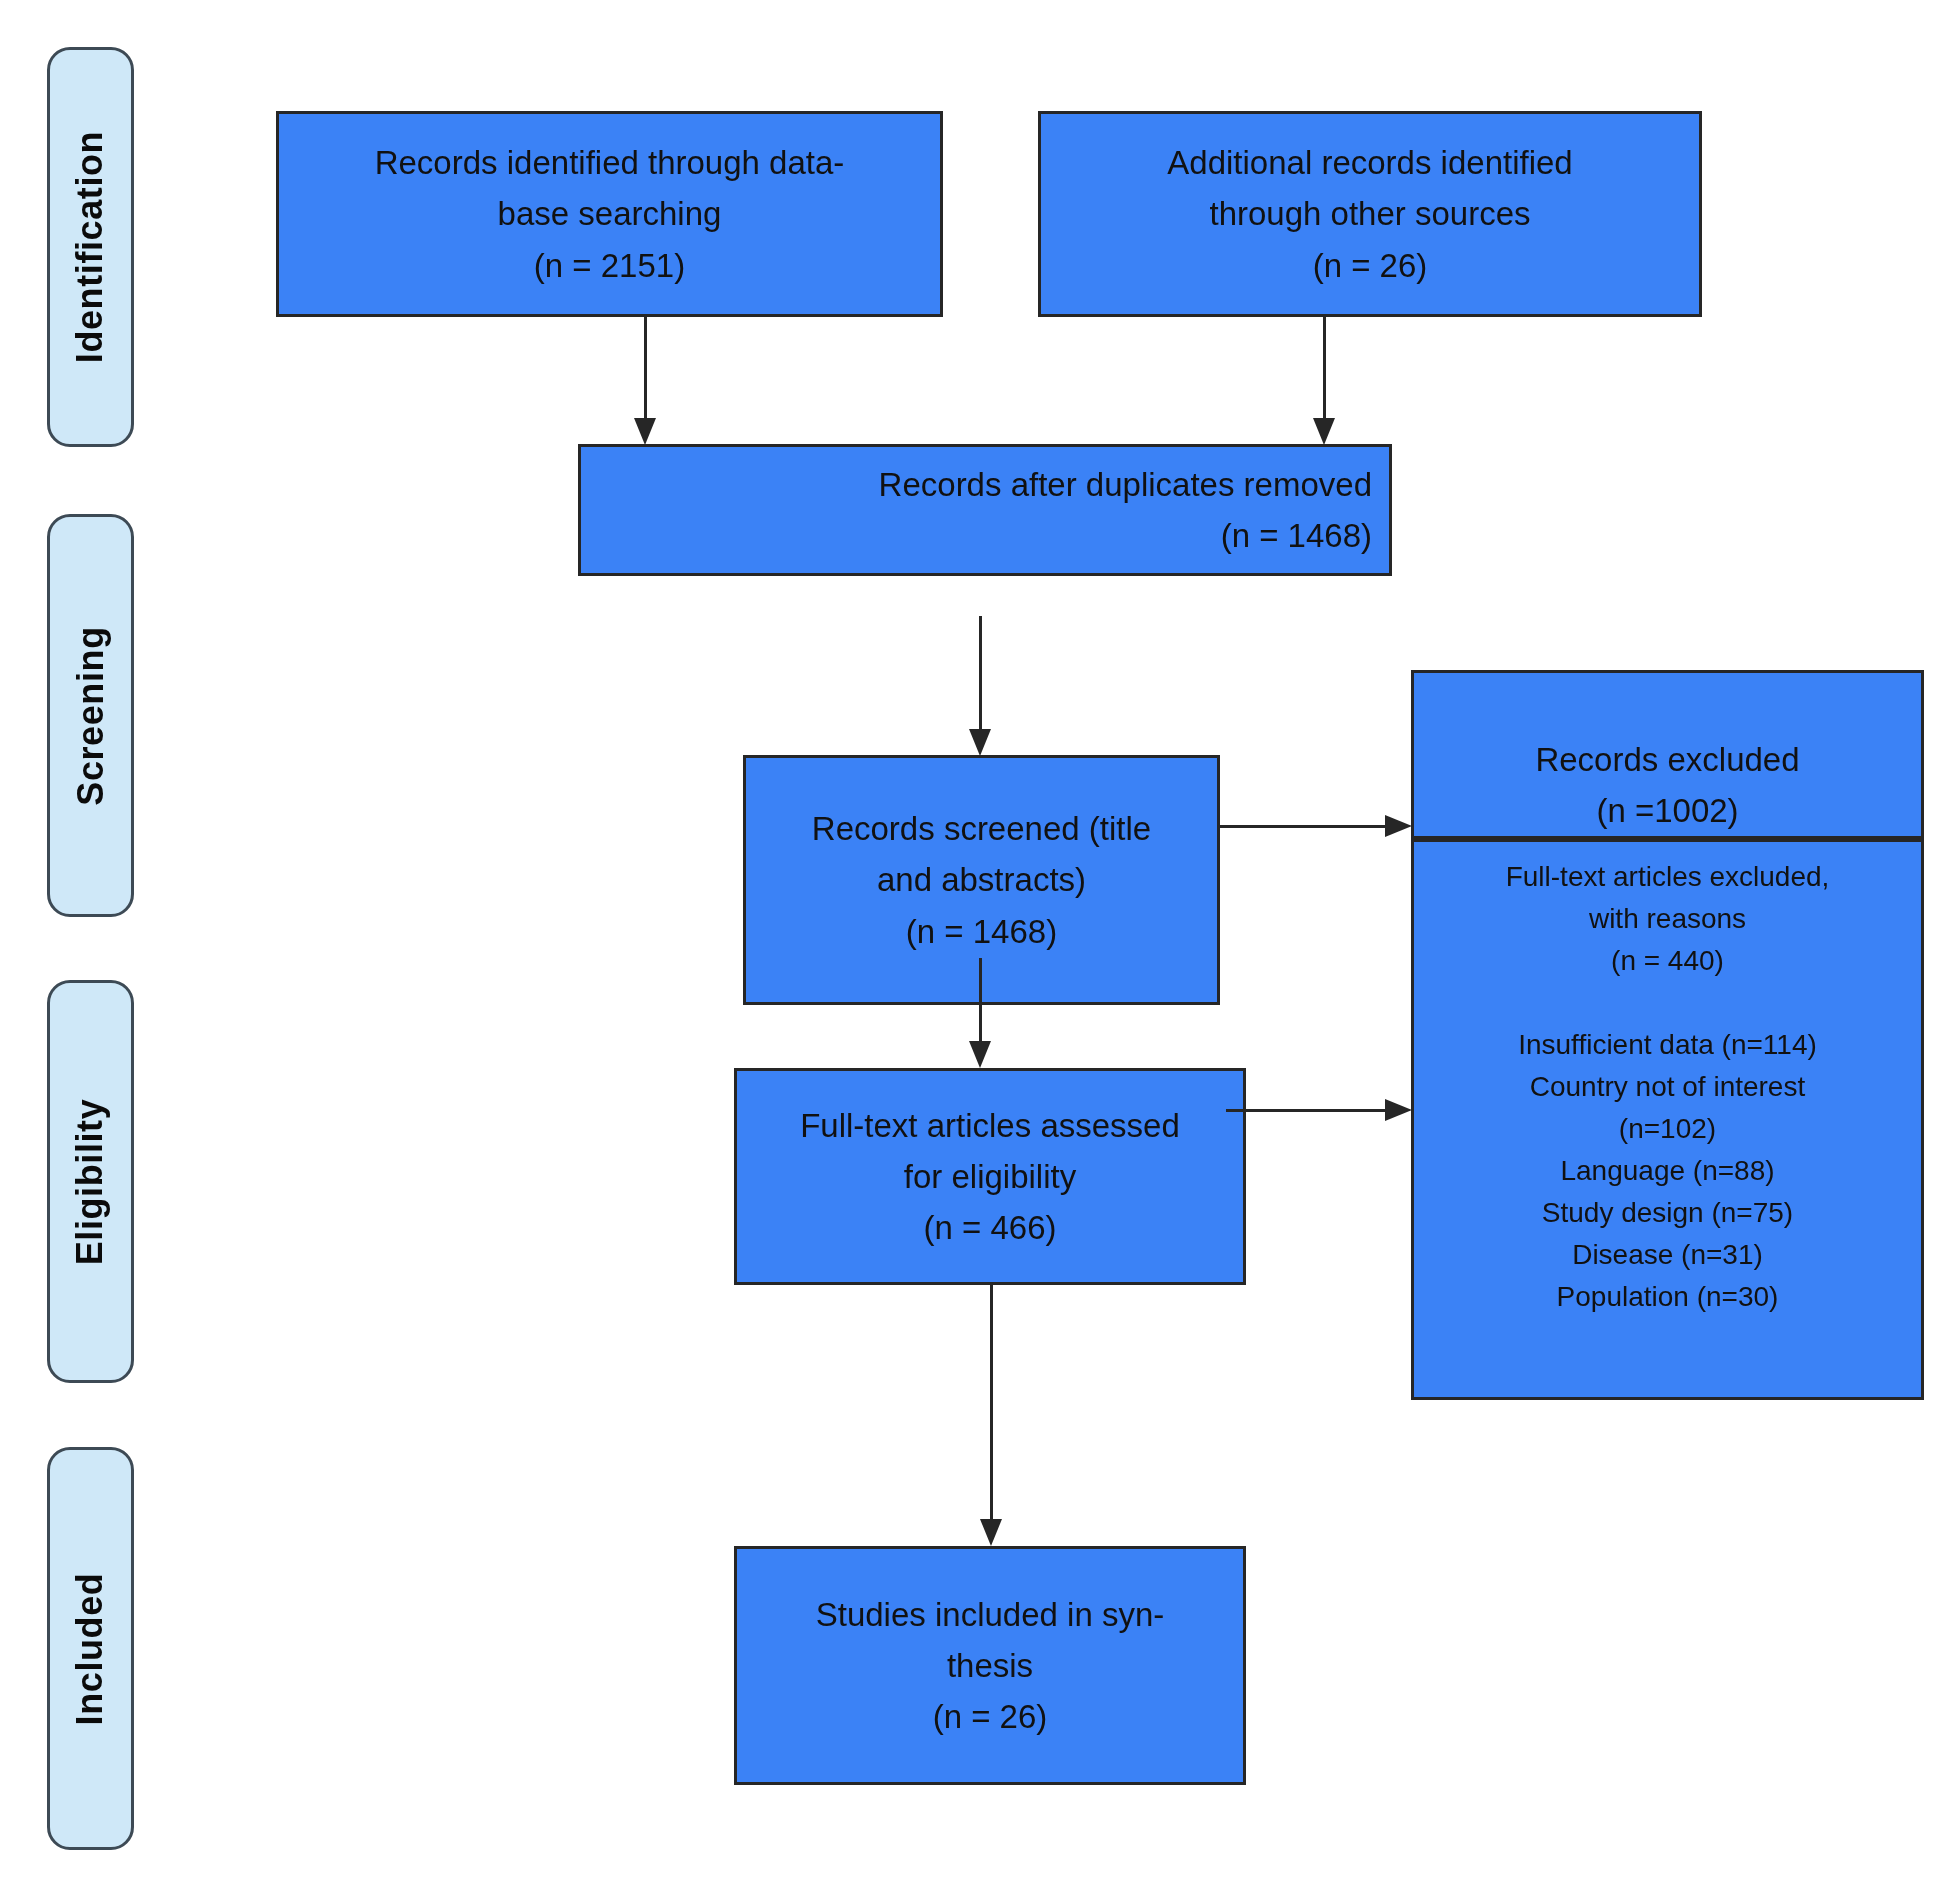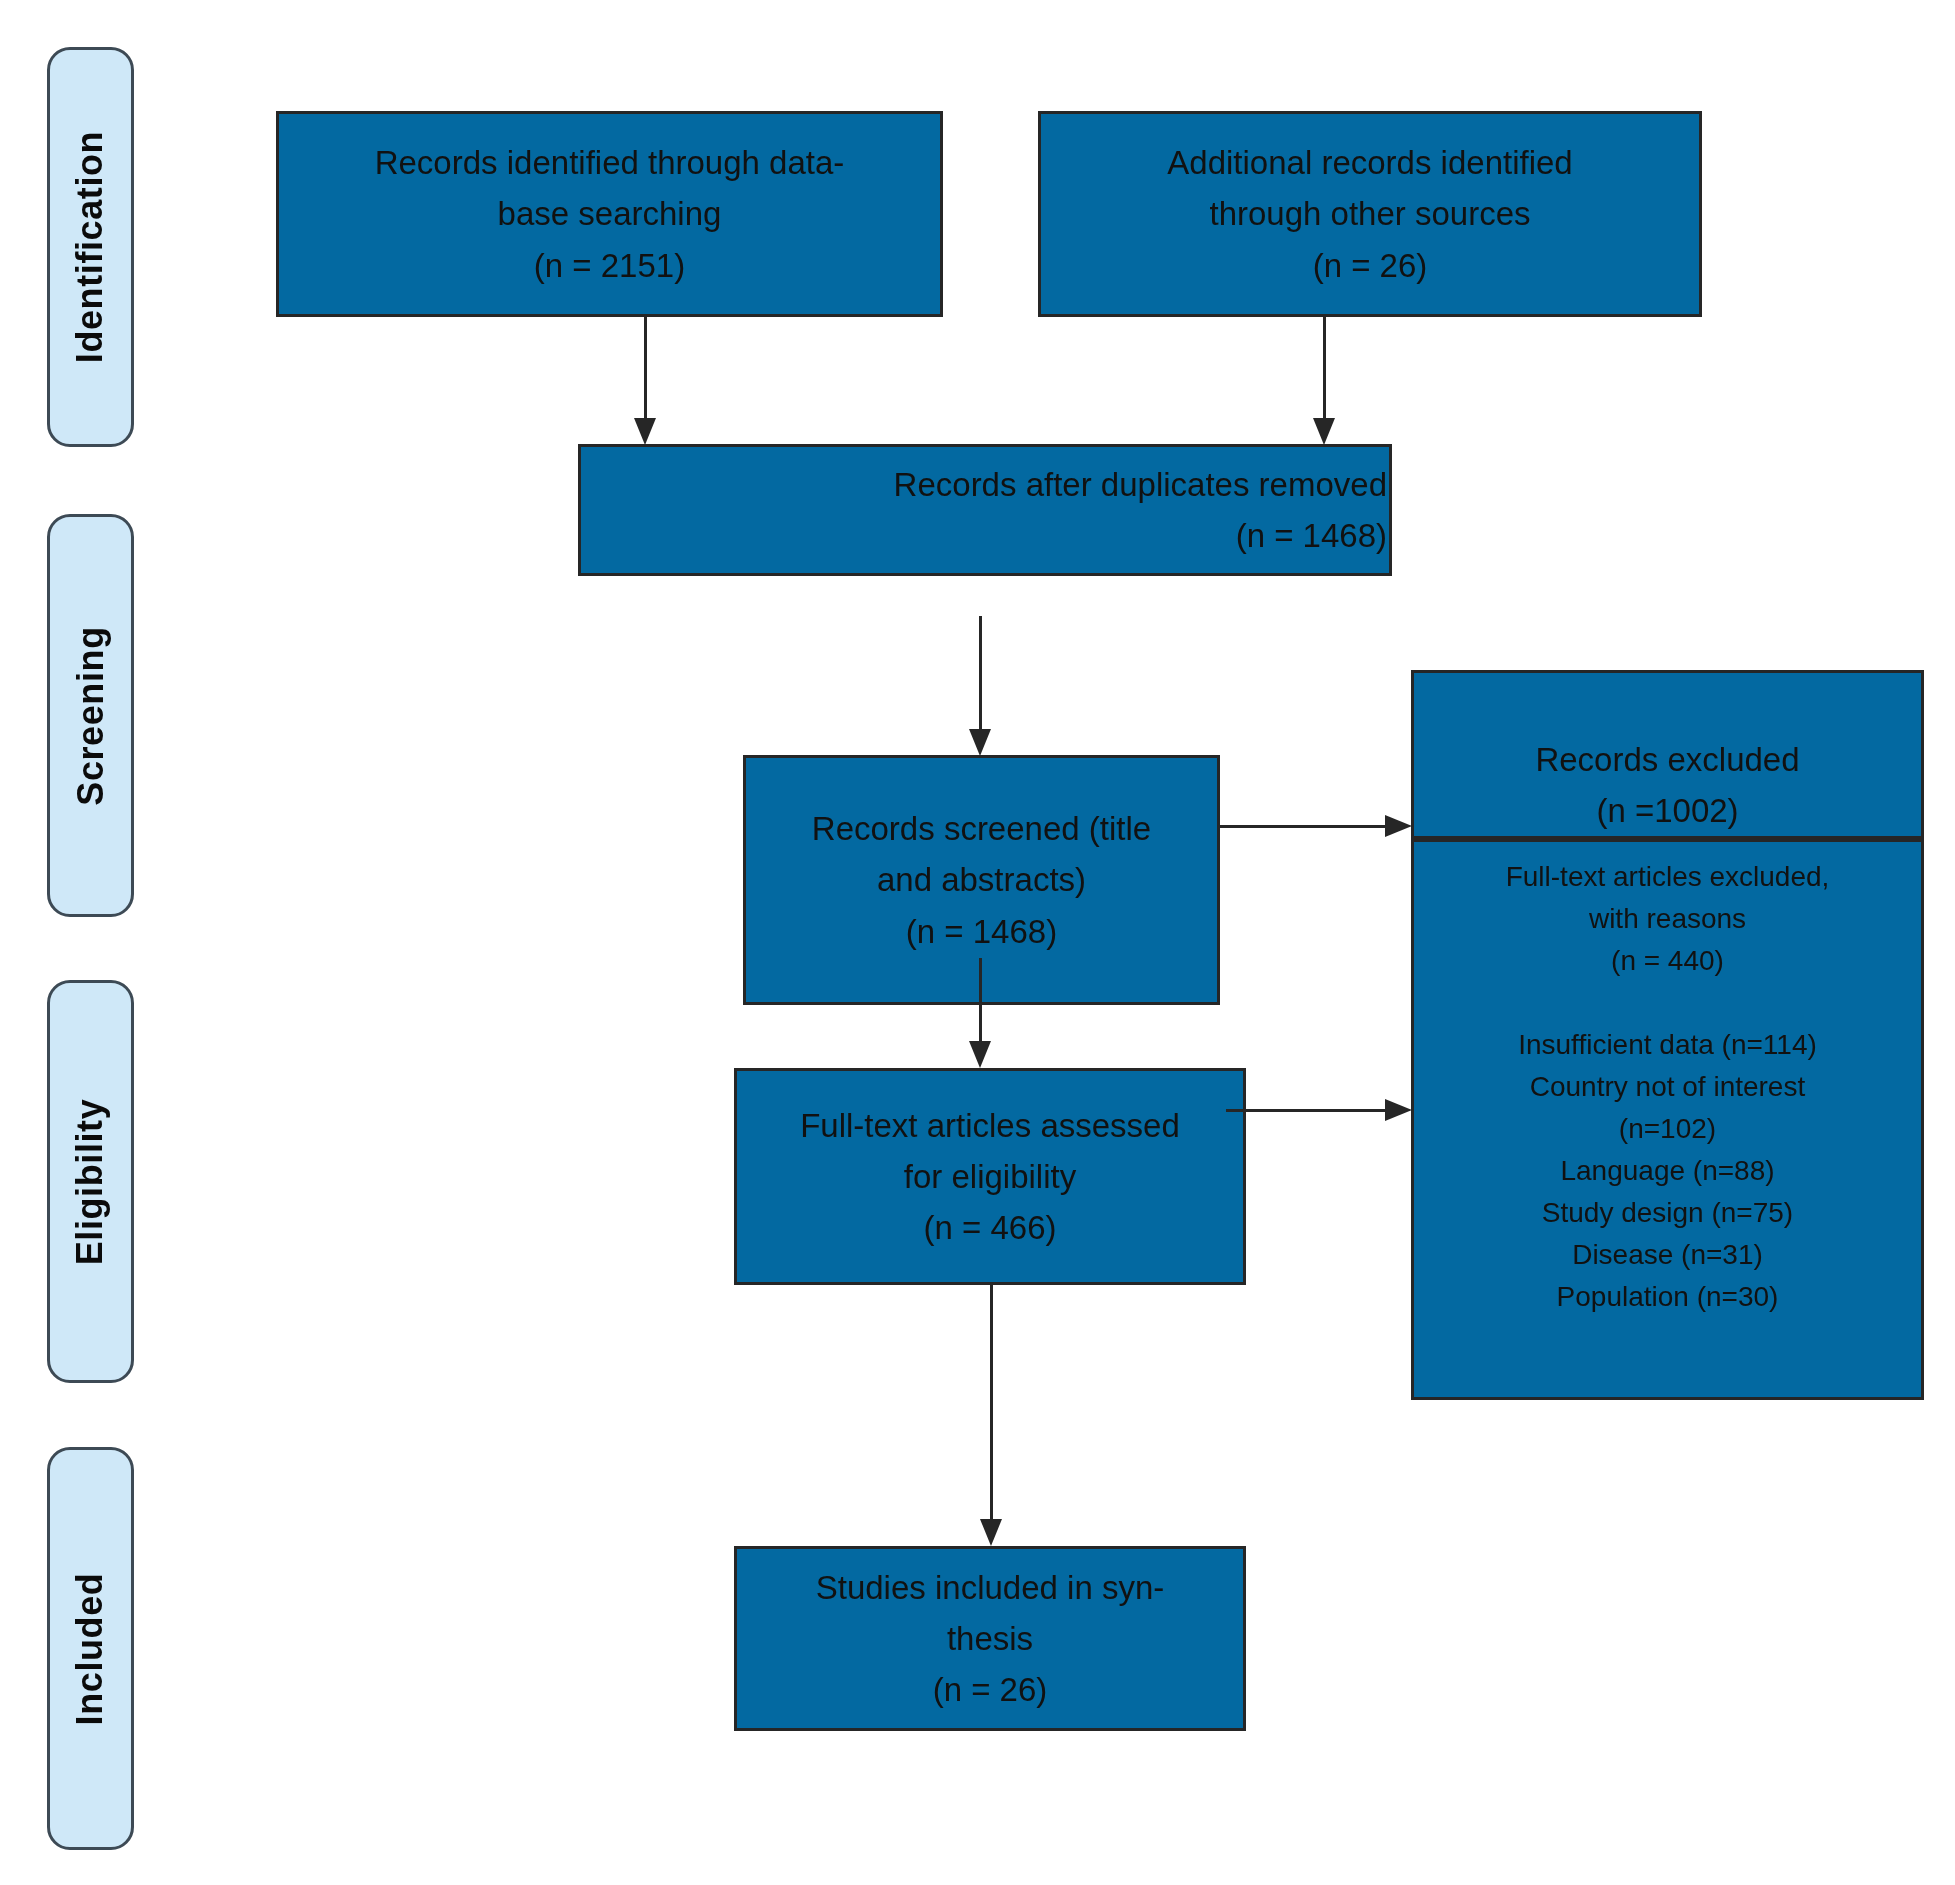--- a/index.html
+++ b/index.html
@@ -35,30 +35,30 @@
     white-space: nowrap;
     font-weight: bold;
     font-size: 36px;
     letter-spacing: 0.6px;
     color: #0b0b0b;
   }
 
   
   .fbox {
     position: absolute;
-    background: #0369a1;
+    background: #3b82f6;
     border: 3.9px solid #262626;
     box-sizing: border-box;
     display: flex;
     align-items: center;
     justify-content: center;
     text-align: center;
     font-size: 33px;
     line-height: 1.55;
-    padding: 0 2px;
+    padding: 0 17px;
   }
   .fbox .btxt {
     white-space: pre-line;
     display: block;
     width: 100%;
   }
   .fbox.top-align {
     align-items: flex-start;
     padding-top: 14.4px;
     font-size: 28px;
@@ -152,21 +152,21 @@
 Disease (n=31)
 Population (n=30)</span>
   </div>
 
   <div class="fbox" style="left:734px; top:1068px; width:512px; height:217px;">
     <span class="btxt">Full-text articles assessed
 for eligibility
 (n = 466)</span>
   </div>
 
-  <div class="fbox" style="left:734px; top:1546px; width:512px; height:185px;">
+  <div class="fbox" style="left:734px; top:1546px; width:512px; height:239px;">
     <span class="btxt">Studies included in syn-
 thesis
 (n = 26)</span>
   </div>
 
   <div class="vline" style="left:644px; top:317px; height:103px;"></div>
   <div class="head-down" style="left:634px; top:418px;"></div>
 
   <div class="vline" style="left:1323px; top:317px; height:103px;"></div>
   <div class="head-down" style="left:1313px; top:418px;"></div>

